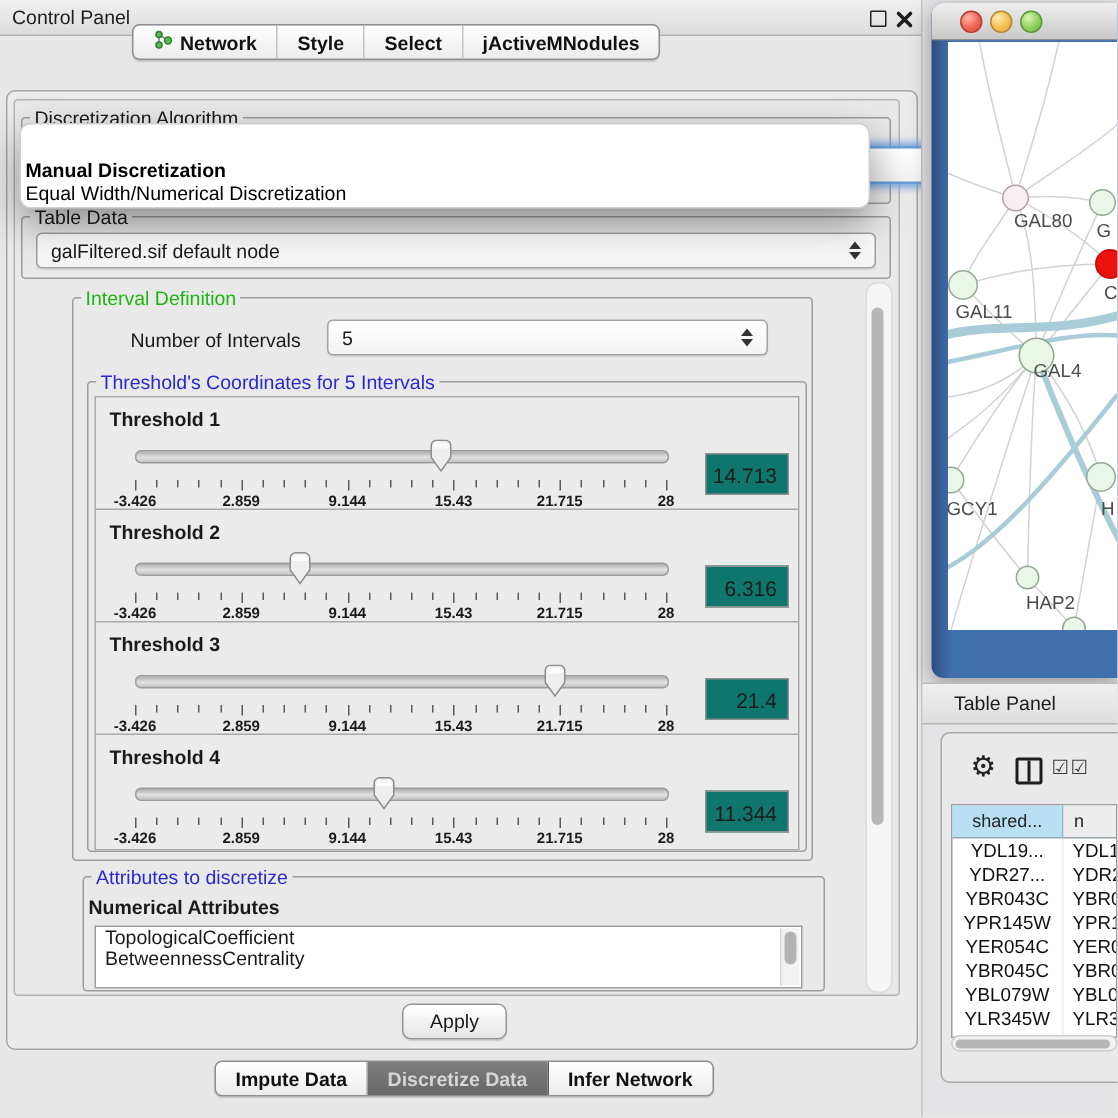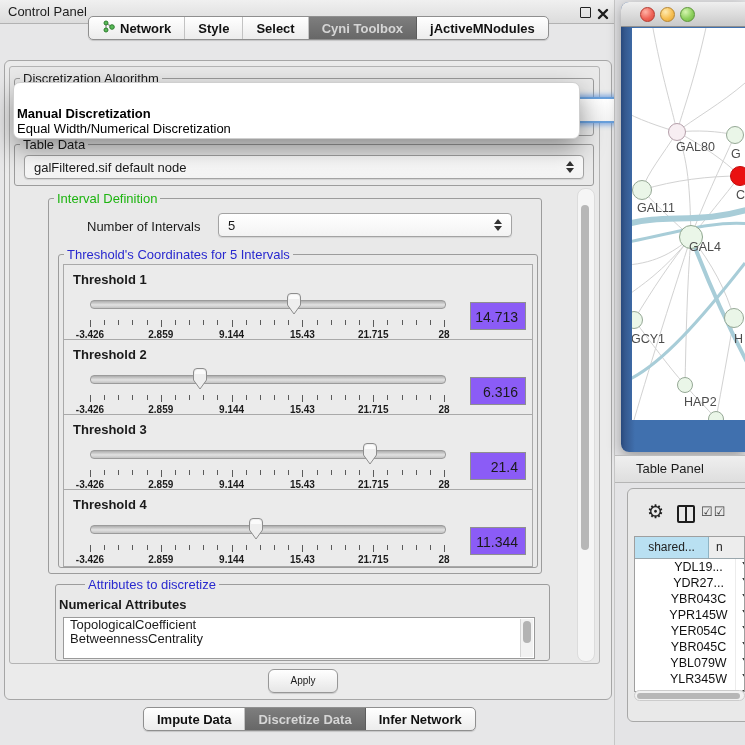--- a/index.html
+++ b/index.html
@@ -55,35 +55,35 @@
   .th-label{position:absolute;left:9px;top:7px;font-size:13px;font-weight:700;}
   .slider{position:absolute;left:26px;top:28px;width:354px;height:46px;}
   .track{position:absolute;left:0;top:7px;width:354px;height:7px;border-radius:4px;
     background:linear-gradient(#adadad,#e2e2e2 55%,#c2c2c2);border:1px solid #9b9b9b;}
   .thumb{position:absolute;top:0px;width:16px;height:22px;}
   .ticks{position:absolute;left:0;top:27px;width:354px;height:8px;}
   .tick{position:absolute;top:0;width:1px;height:5px;background:#5a5a5a;}
   .tick.major{height:7px;}
   .tlabels{position:absolute;left:0;top:36px;width:354px;height:12px;}
   .tlab{position:absolute;transform:translateX(-50%);font-size:10px;font-weight:700;color:#1b1b1b;white-space:nowrap;}
-  .val{position:absolute;left:406px;top:37px;width:56px;height:28px;background:#8b5cf6;border:1px solid #8f8f8f;
+  .val{position:absolute;left:406px;top:37px;width:56px;height:28px;background:#0f766e;border:1px solid #8f8f8f;
     font-size:14px;text-align:right;line-height:28px;padding-right:7px;box-sizing:border-box;}
 
   
   .attr-list{left:63px;top:617px;width:470px;height:40px;background:#fff;border:1px solid #9a9a9a;overflow:hidden;}
   .attr-item{font-size:13px;line-height:14px;padding-left:6px;white-space:nowrap;}
   .list-scroll{position:absolute;right:1px;top:1px;width:12px;height:38px;background:#f2f2f2;border-left:1px solid #d5d5d5;}
   .list-thumb{position:absolute;left:1.5px;top:2px;width:8px;height:22px;border-radius:5px;background:#b3b3b3;}
 
   
   .vscroll{left:577px;top:188px;width:16px;height:472px;background:#f5f5f5;border:1px solid #dcdcdc;border-radius:8px;}
   .vthumb{position:absolute;left:3px;top:16px;width:8px;height:345px;border-radius:5px;background:#b7b7b7;}
 
   .apply-btn{left:268px;top:669px;width:68px;height:22px;border:1px solid #979797;border-radius:6px;
-    background:linear-gradient(#ffffff,#e6e6e6);font-size:10px;text-align:center;line-height:21px;
+    background:linear-gradient(#ffffff,#e6e6e6);font-size:13px;text-align:center;line-height:21px;
     box-shadow:0 1px 1px rgba(0,0,0,.15);}
 
   
   .right-bg{left:614px;top:0;width:131px;height:745px;background:#e4e4e6;border-left:1px solid #c6c6c6;}
 
   .net-window{left:621px;top:2px;width:124px;height:450px;border-radius:8px 0 0 8px;
     background:linear-gradient(90deg,#28497c 0px,#35598f 4px,#4070ae 14px,#4070ae);box-shadow:0 4px 14px rgba(0,0,0,.35);}
   .net-titlebar{left:0;top:0;width:124px;height:24px;border-radius:8px 0 0 0;
     background:linear-gradient(#efefef,#c9c9c9);border-bottom:1px solid #8f8f8f;}
   .light{width:13px;height:13px;border-radius:50%;top:5px;}
@@ -98,21 +98,21 @@
     border-top:1px solid #bcbcbc;border-bottom:1px solid #b5b5b5;}
   .tp-title{left:21px;top:5px;font-size:13px;color:#1c1c1c;}
   .tp-panel{left:627px;top:488px;width:118px;height:232px;background:#e9e9e9;border:1px solid #a8a8a8;border-radius:6px 0 0 6px;}
   .col-ic{width:14px;height:14px;border:2px solid #1d1d1d;border-radius:2px;}
   .col-ic::after{content:"";position:absolute;left:50%;top:0;bottom:0;width:2px;background:#1d1d1d;transform:translateX(-50%);}
   .tbl{left:6px;top:47px;width:111px;background:#fff;border:1px solid #9f9f9f;box-sizing:border-box;}
   .tbl-head{display:flex;height:21px;border-bottom:1px solid #9aa7ad;}
   .hc1{width:73px;background:#b9e0f2;border-right:1px solid #8fb4c4;font-size:12px;text-align:center;line-height:21px;color:#222;}
   .hc2{flex:1;background:#ededed;font-size:12px;line-height:21px;padding-left:7px;color:#222;}
   .tbl-body{height:132px;overflow:hidden;}
-  .trow{display:flex;height:16px;font-size:12.5px;line-height:16px;color:#111;margin-left:27px;}
+  .trow{display:flex;height:16px;font-size:12.5px;line-height:16px;color:#111;}
   .tc1{width:73px;text-align:center;border-right:1px solid #ececec;}
   .tc2{flex:1;padding-left:6px;overflow:hidden;white-space:nowrap;}
   .hscroll{position:absolute;left:6px;top:201px;width:111px;height:11px;background:#f1f1f1;border:1px solid #cccccc;border-radius:6px;box-sizing:border-box;}
   .hthumb{position:absolute;left:2px;top:1.5px;width:103px;height:6px;border-radius:4px;background:#b7b7b7;}
 </style>
 </head>
 <body>
 
 <div class="abs cp-titlebar">
   <span class="abs cp-title">Control Panel</span>
@@ -132,23 +132,20 @@
             <circle cx="4" cy="10" r="2" fill="#57b957" stroke="#2e7d2e"></circle>
             <circle cx="10" cy="7" r="2.3" fill="#57b957" stroke="#2e7d2e"></circle>
           </svg></span>
         <span>Network</span>
       </div>
       <div class="seg">
         <span>Style</span>
       </div>
       <div class="seg">
         <span>Select</span>
-      </div>
-      <div class="seg sel">
-        <span>Cyni Toolbox</span>
       </div>
       <div class="seg">
         <span>jActiveMNodules</span>
       </div>
     </div></div>
 
 <div class="abs outer-panel"></div>
 <div class="abs inner-panel"></div>
 
 <div class="abs group" style="left:14px;top:78px;width:578px;height:56px;"></div>
@@ -357,21 +354,21 @@
         <div class="thumb" style="left: 158.378px;"><svg width="16" height="22" viewBox="0 0 16 22">
             <path d="M1.5 4 A3.5 3.5 0 0 1 5 .5 H11 A3.5 3.5 0 0 1 14.5 4 V12 L8 21 L1.5 12 Z" fill="#eeeeee" stroke="#8d8d8d"></path>
             <path d="M3 4 A2.5 2.5 0 0 1 5 2 H11 A2.5 2.5 0 0 1 13 4 V6 H3 Z" fill="#fbfbfb"></path>
           </svg></div>
       </div>
       <div class="val">11.344</div>
     </div>
   </div>
 
 <div class="abs group" style="left:55px;top:584px;width:493px;height:75px;"></div>
-<span class="abs gtitle blue" style="left:61px;top:577px;margin-left:24px;">Attributes to discretize</span>
+<span class="abs gtitle blue" style="left:61px;top:577px;">Attributes to discretize</span>
 <span class="abs" style="left:59px;top:597px;font-size:13px;font-weight:700;">Numerical Attributes</span>
 <div class="abs attr-list" id="attr-list">
 
     <div class="attr-item">TopologicalCoefficient</div>
     <div class="attr-item">BetweennessCentrality</div>
     <div class="list-scroll">
       <div class="list-thumb"></div>
     </div>
   </div>
 

